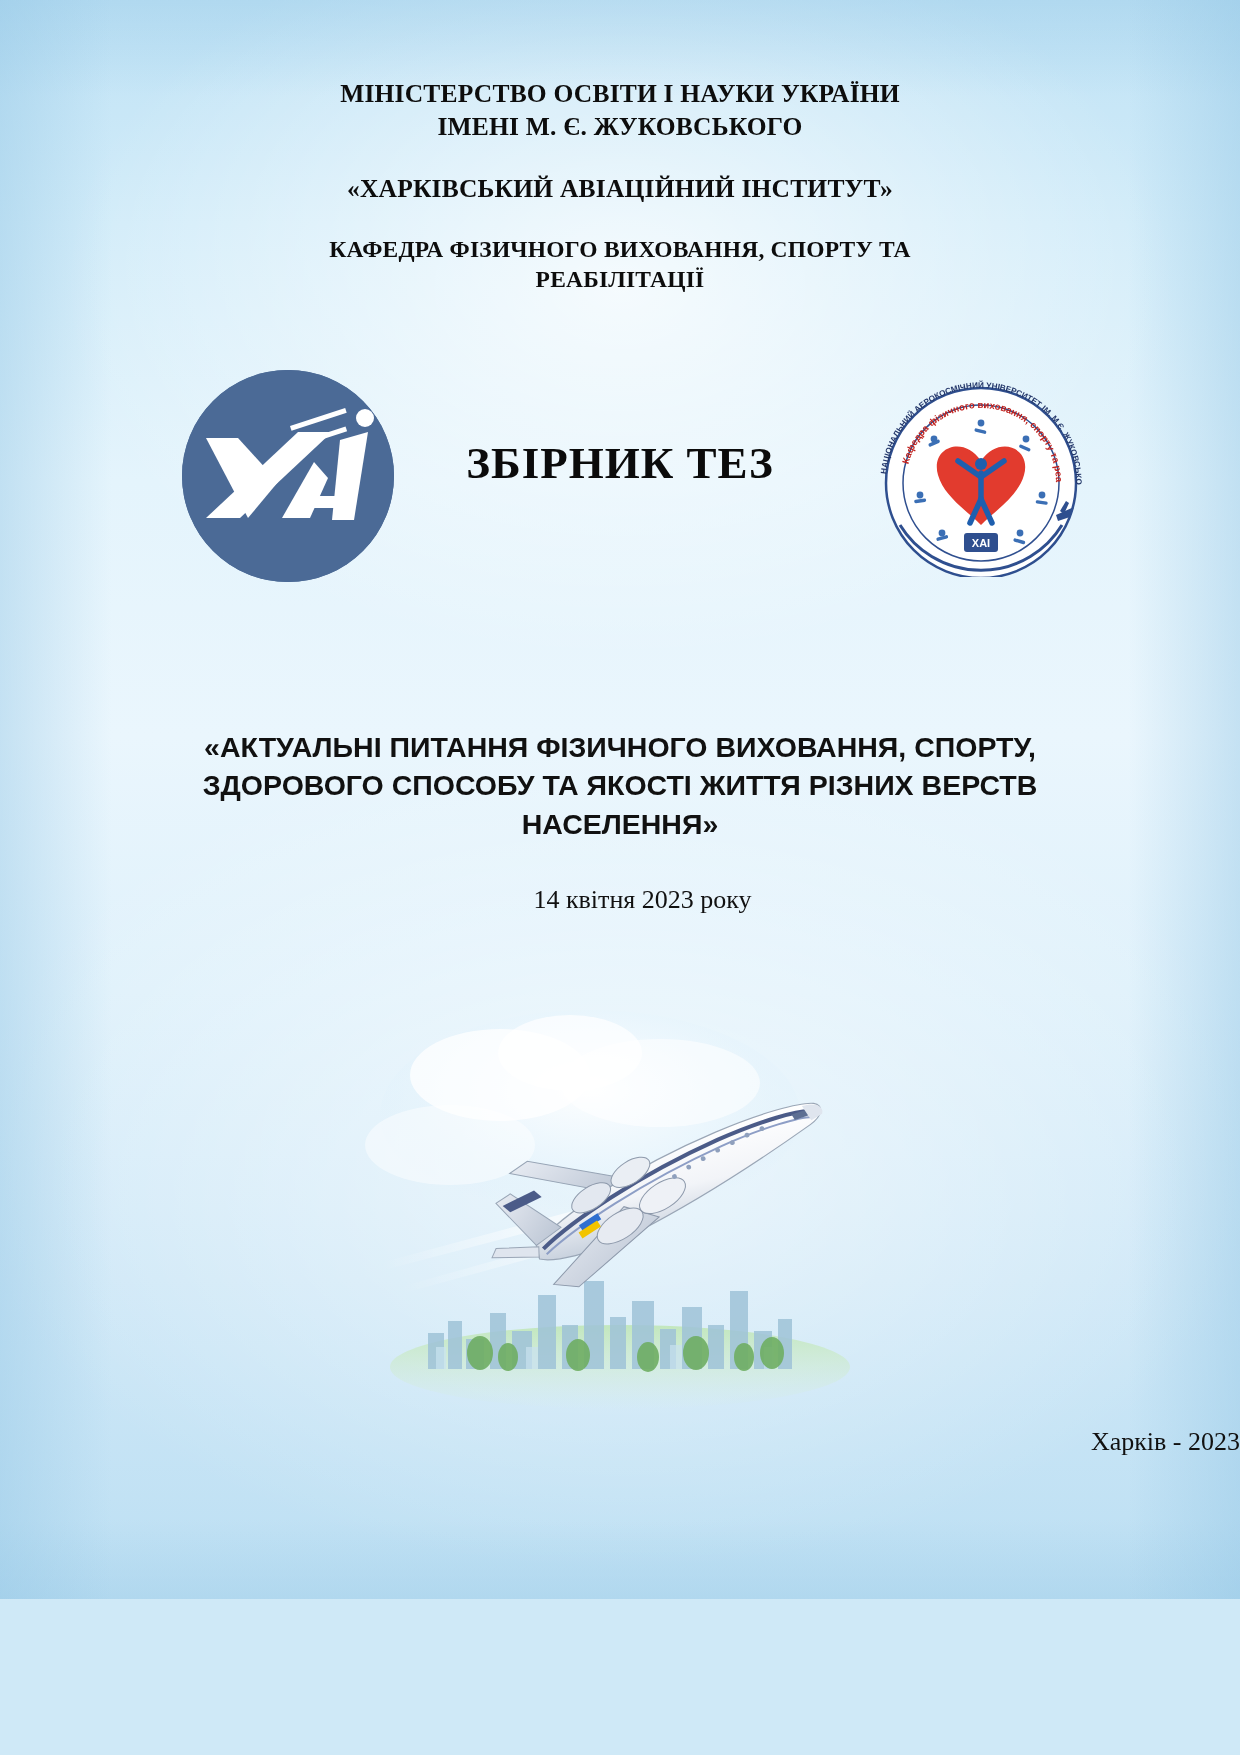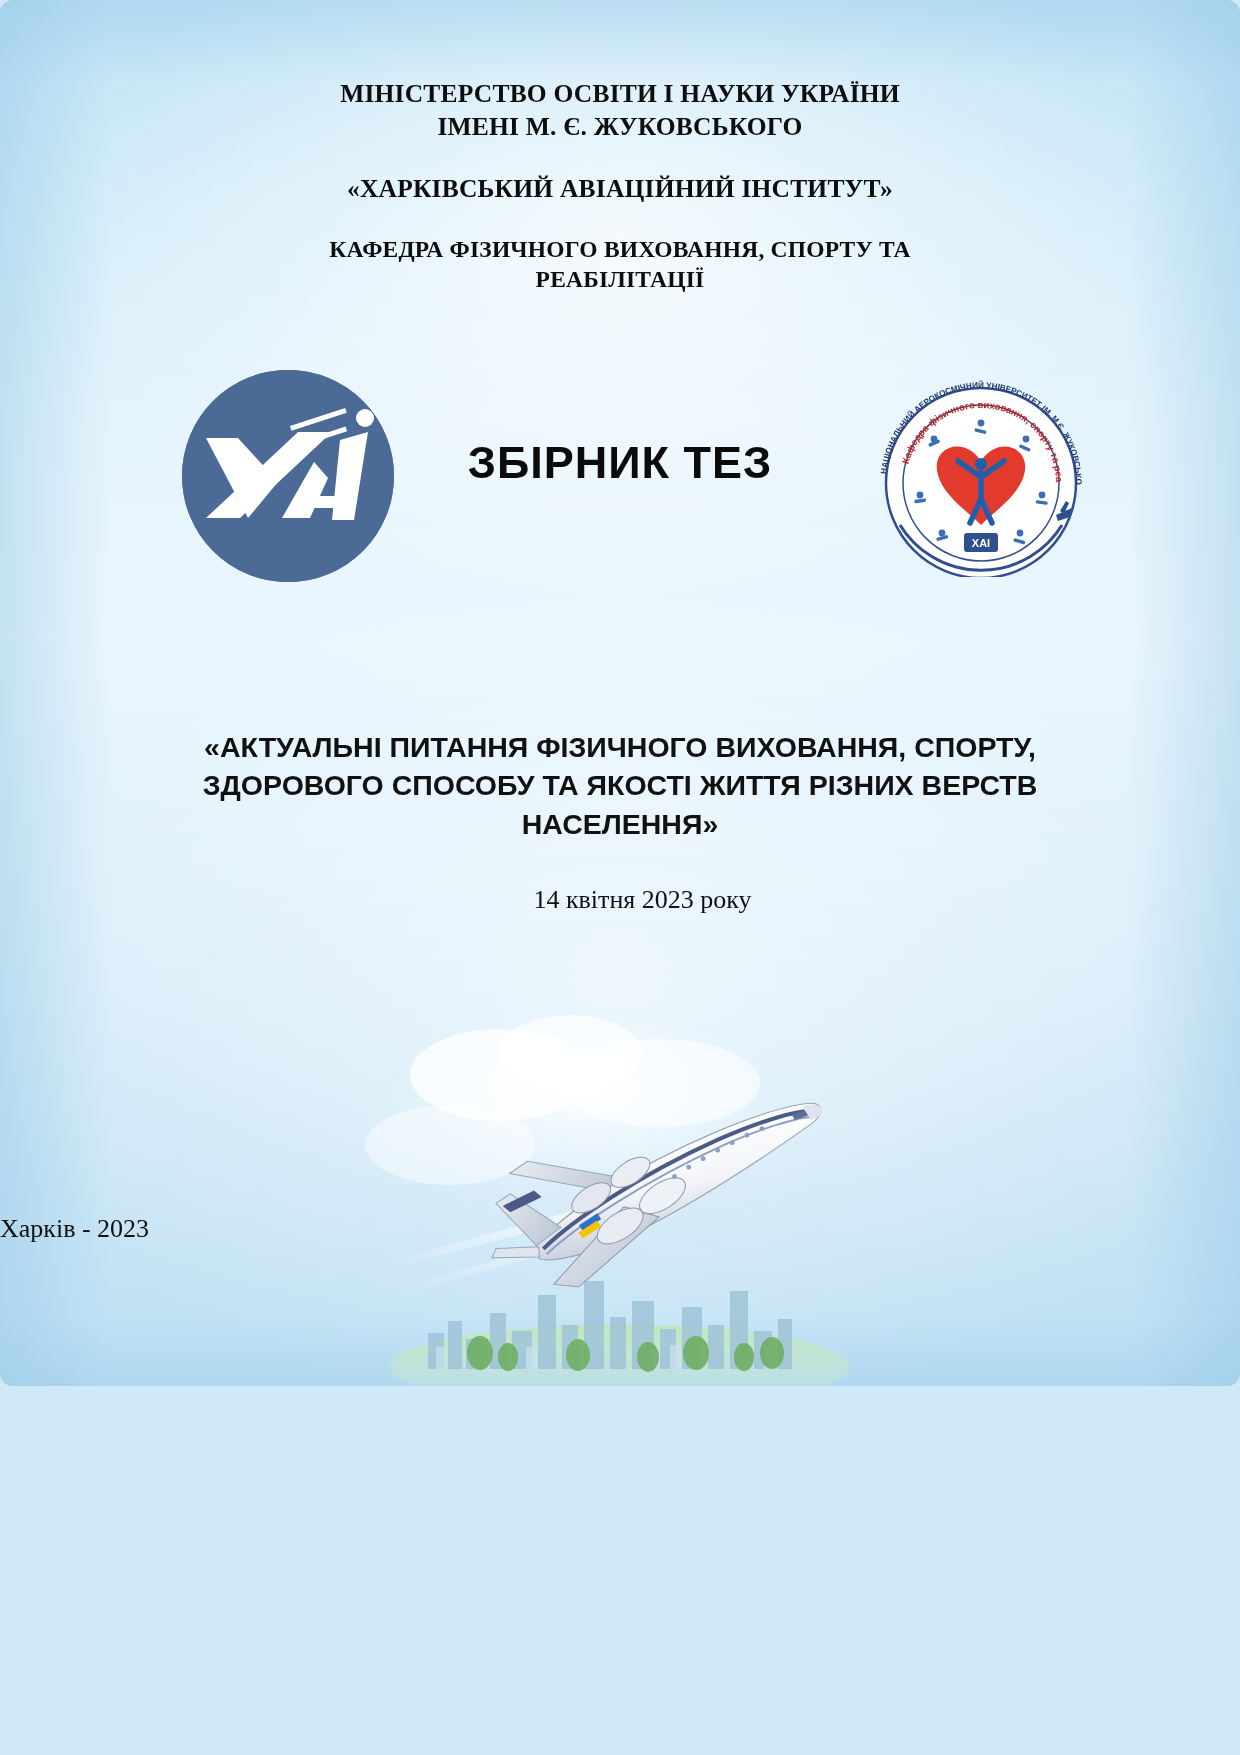--- a/index.html
+++ b/index.html
@@ -10,28 +10,27 @@
     width: 1240px;
     height: 1755px;
     font-family: "Liberation Serif", serif;
     background: #cfe9f7;
     overflow: hidden;
   }
 
   .page {
     position: relative;
     width: 1240px;
-    height: 1386px;
+    height: 1599px;
     box-sizing: border-box;
     background:
       radial-gradient(ellipse 900px 600px at 50% 18%, rgba(255,255,255,0.75) 0%, rgba(255,255,255,0.0) 62%),
       radial-gradient(ellipse 1100px 700px at 50% 72%, rgba(255,255,255,0.55) 0%, rgba(255,255,255,0.0) 60%),
       linear-gradient(180deg, #bfe2f5 0%, #d2ecf9 14%, #e4f4fc 30%, #eaf6fd 46%, #dff1fb 62%, #cfe8f7 80%, #bcdff3 100%);
     overflow: hidden;
-    border-radius: 13px;
   }
 
   
   .page::before {
     content: "";
     position: absolute;
     inset: 0;
     background:
       linear-gradient(90deg, rgba(150,200,230,0.45) 0%, rgba(255,255,255,0) 9%, rgba(255,255,255,0) 91%, rgba(150,200,230,0.45) 100%),
       linear-gradient(180deg, rgba(150,200,230,0.35) 0%, rgba(255,255,255,0) 6%, rgba(255,255,255,0) 95%, rgba(160,205,232,0.4) 100%);
@@ -91,21 +90,21 @@
     background: #4b6a96;
     box-shadow: inset 0 0 0 0 rgba(0,0,0,0);
   }
   .khai-logo svg { display: block; }
 
   .title-main {
     position: absolute;
     left: 0; right: 0;
     top: 72px;
     text-align: center;
-    font-family: Liberation Sans, sans-serif;
+    font-family: Liberation Serif, serif;
     font-weight: bold;
     font-size: 45px;
     letter-spacing: 1px;
     color: #0b0b0b;
   }
 
   .dept-emblem {
     position: absolute;
     right: 138px;
     top: 0;
@@ -151,21 +150,21 @@
     transform: translateX(-50%);
     top: 995px;
     width: 560px;
     height: 420px;
   }
 
   .footer {
     position: absolute;
     bottom: 142px;
     left: 0; right: 0;
-    text-align: left;
+    text-align: right;
     font-family: "Liberation Serif", serif;
     font-size: 26px;
     color: #111;
   }
 </style>
 </head>
 <body>
 
 <div class="page">
   <div class="content">

